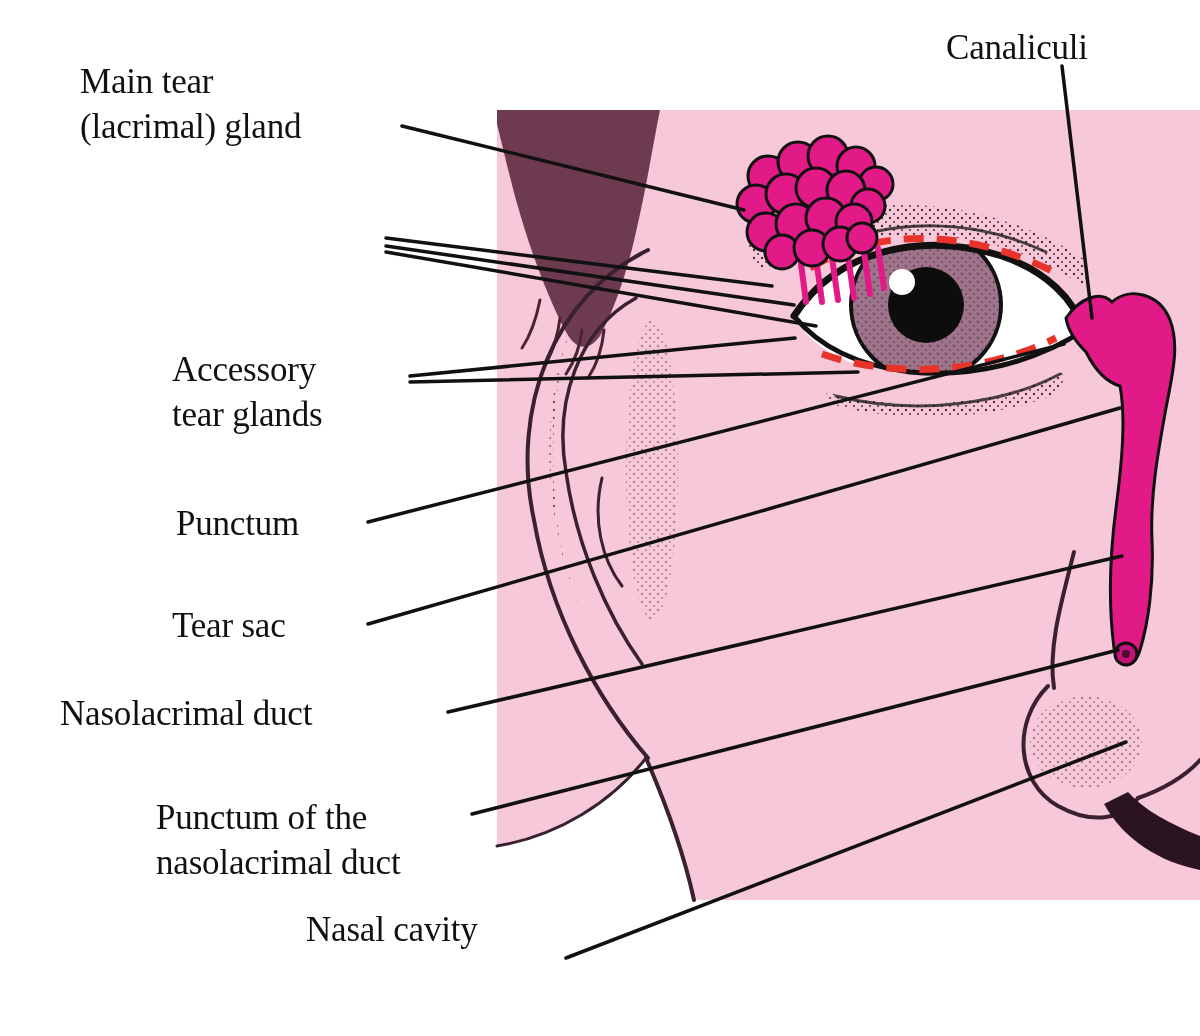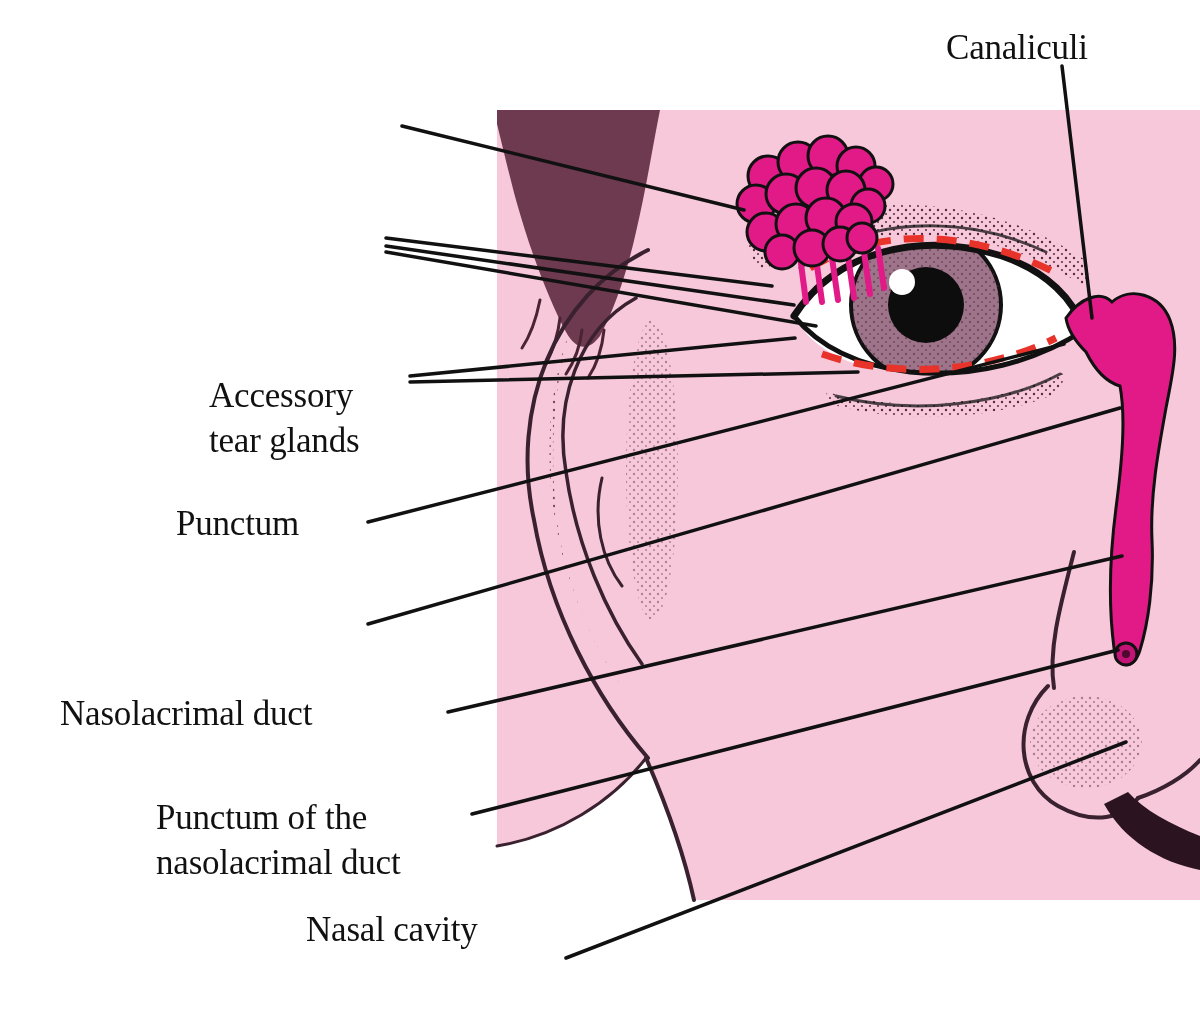--- a/index.html
+++ b/index.html
@@ -136,27 +136,30 @@
       <path d="M 368 522 L 1064 344"></path>
       <path d="M 368 624 L 1120 408"></path>
       <path d="M 448 712 L 1122 556"></path>
       <path d="M 472 814 L 1118 650"></path>
       <path d="M 566 958 L 1126 742"></path>
     </g>
   </svg>
 
   <div class="lbl" style="left:946px;top:26px;">Canaliculi</div>
 
+  <div class="lbl" style="left:80px;top:60px;">Main tear
+(lacrimal) gland</div>
 
 
-  <div class="lbl" style="left:172px;top:374px;margin-left:37px;">Accessory
+  <div class="lbl" style="left:172px;top:348px;">Accessory
 tear glands</div>
 
   <div class="lbl" style="left:176px;top:502px;">Punctum</div>
 
+  <div class="lbl" style="left:172px;top:604px;">Tear sac</div>
 
   <div class="lbl" style="left:60px;top:692px;">Nasolacrimal duct</div>
 
   <div class="lbl" style="left:156px;top:796px;">Punctum of the
 nasolacrimal duct</div>
 
   <div class="lbl" style="left:306px;top:908px;">Nasal cavity</div>
 
 </div>
 

